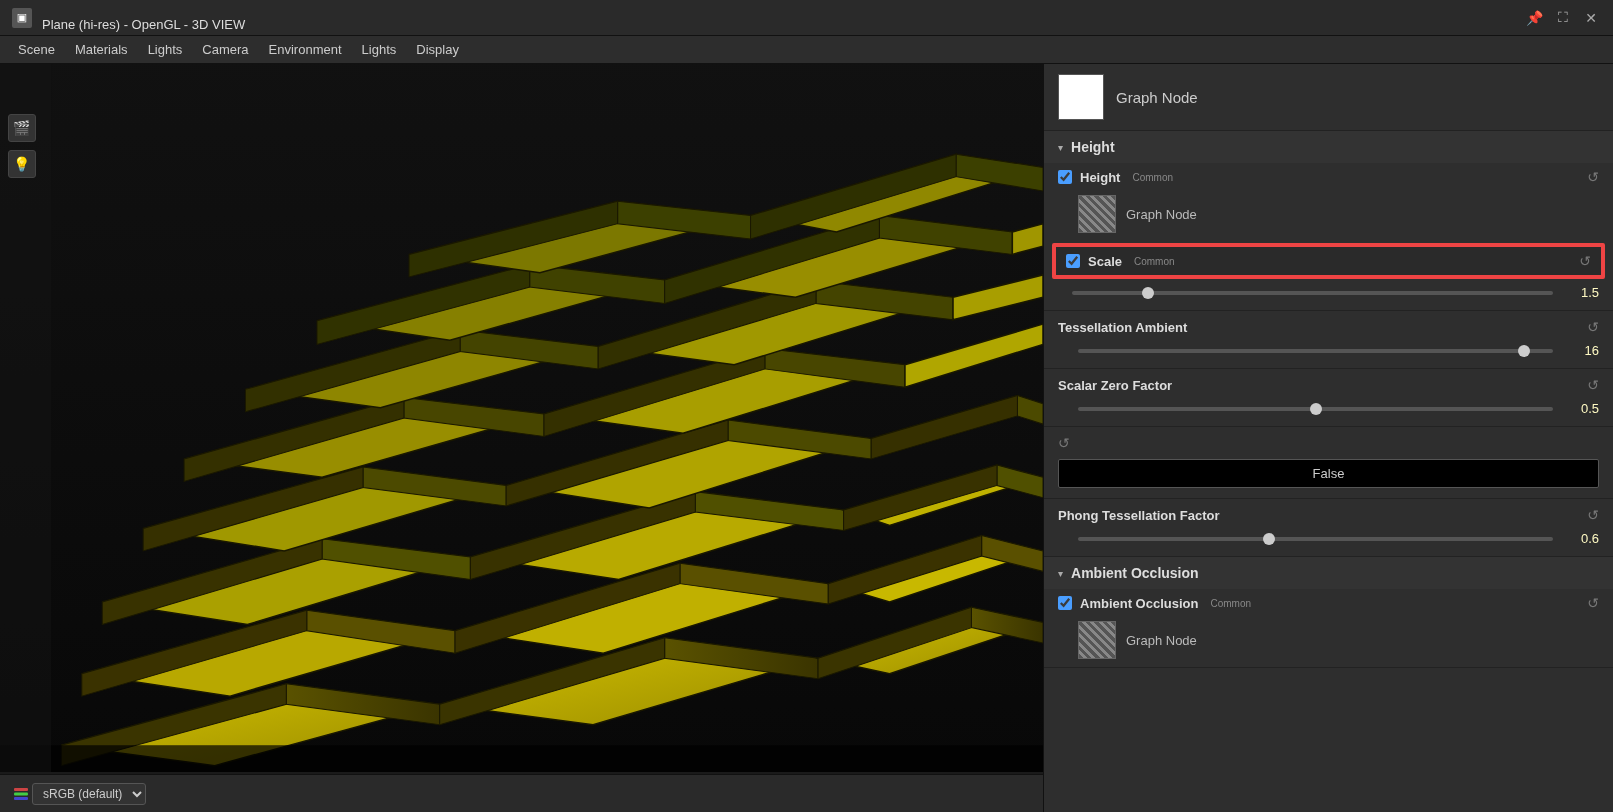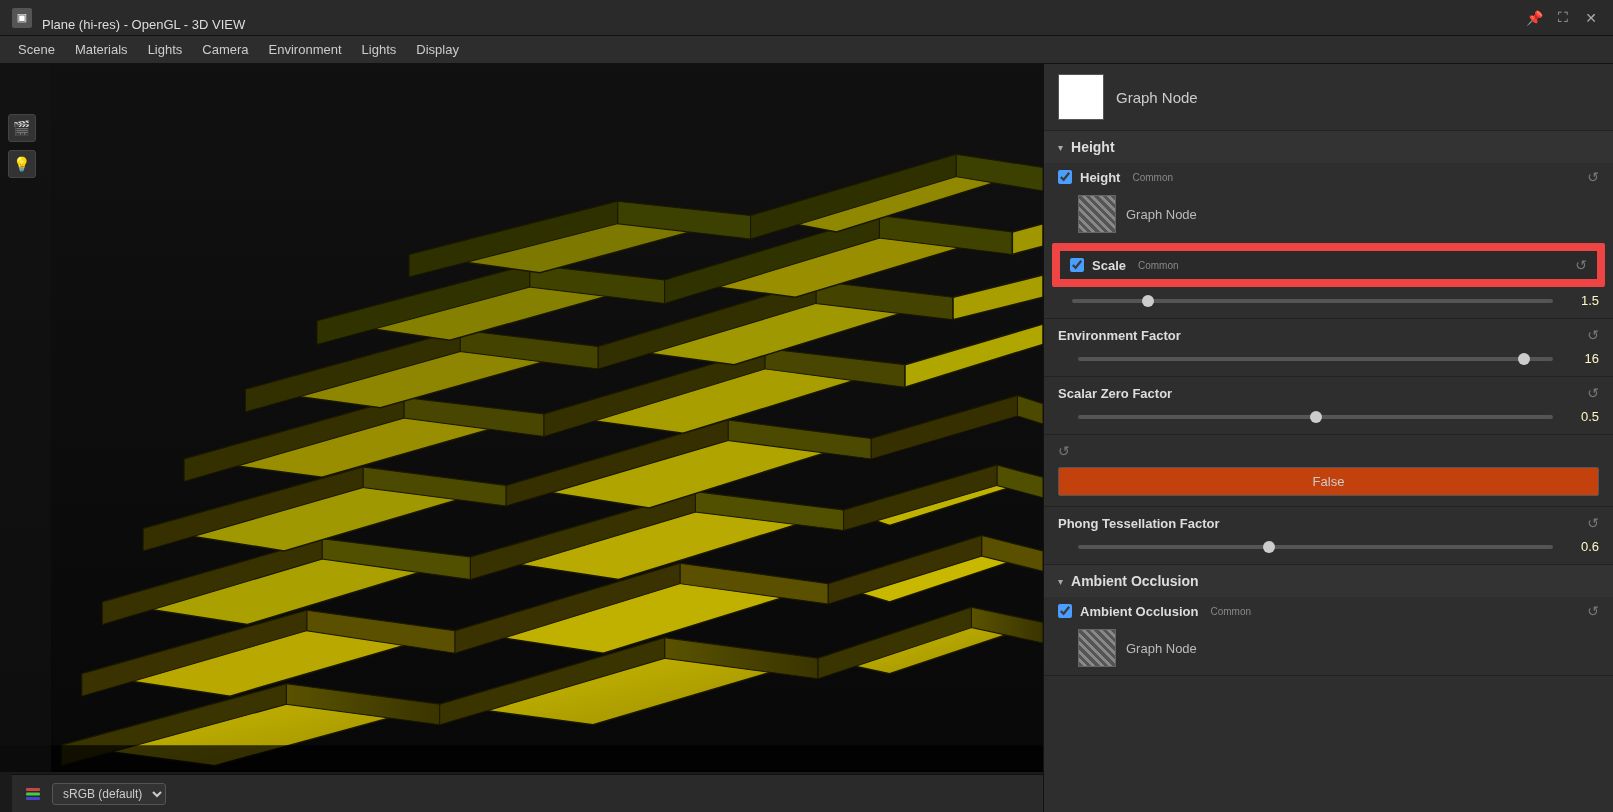--- a/index.html
+++ b/index.html
@@ -119,28 +119,27 @@
     }
 
     
     .brick-scene-svg {
       width: 100%;
       height: 100%;
     }
 
     .viewport-bottom-bar {
       position: absolute;
-      bottom: 0; left: 12px; right: 0;
+      bottom: 0; left: 0; right: 0;
       height: 38px;
       background: #2a2a2a;
       border-top: 1px solid #111;
       display: flex;
       align-items: center;
       padding: 0 10px;
-      gap: 8px;
     }
     .bottom-icon {
       width: 22px; height: 22px;
       display: flex; align-items: center; justify-content: center;
       color: #888;
       font-size: 14px;
     }
     .color-mode-select {
       background: #333;
       border: 1px solid #555;
@@ -202,21 +201,21 @@
     }
 
     
     .property-row {
       padding: 6px 14px;
       display: flex;
       align-items: center;
       gap: 8px;
     }
     .property-row.highlighted {
-      border: 8px solid #ef4444;
+      border: 4px solid #ef4444;
       margin: 2px 8px;
       padding: 6px 10px;
       border-radius: 2px;
       background: #2a2a2a;
       align-items: center;
     }
 
     .prop-checkbox {
       width: 14px; height: 14px;
       accent-color: #4a9eff;
@@ -291,21 +290,21 @@
       cursor: pointer;
       font-size: 14px;
     }
 
     
     .dropdown-row {
       padding: 4px 14px 10px 14px;
     }
     .dropdown-btn {
       width: 100%;
-      background: #c2410c;
+      background: #000000;
       border: 1px solid #555;
       color: #ccc;
       padding: 6px 12px;
       text-align: center;
       font-size: 13px;
       cursor: pointer;
       border-radius: 2px;
     }
 
     
@@ -557,21 +556,21 @@
       <div class="slider-row" style="padding-left:28px;">
         <div class="range-container">
           <input type="range" min="0" max="100" value="15" style="width: 100%;">
         </div>
         <span class="slider-value">1.5</span>
       </div>
     </div>
 
     <div class="section">
       <div class="standalone-prop">
-        <span class="standalone-prop-name">Environment Factor</span>
+        <span class="standalone-prop-name">Tessellation Ambient</span>
         <span class="standalone-reset">↺</span>
       </div>
       <div class="slider-row">
         <div class="range-container">
           <input type="range" min="0" max="100" value="95" style="width: 100%;">
         </div>
         <span class="slider-value">16</span>
       </div>
     </div>
 

